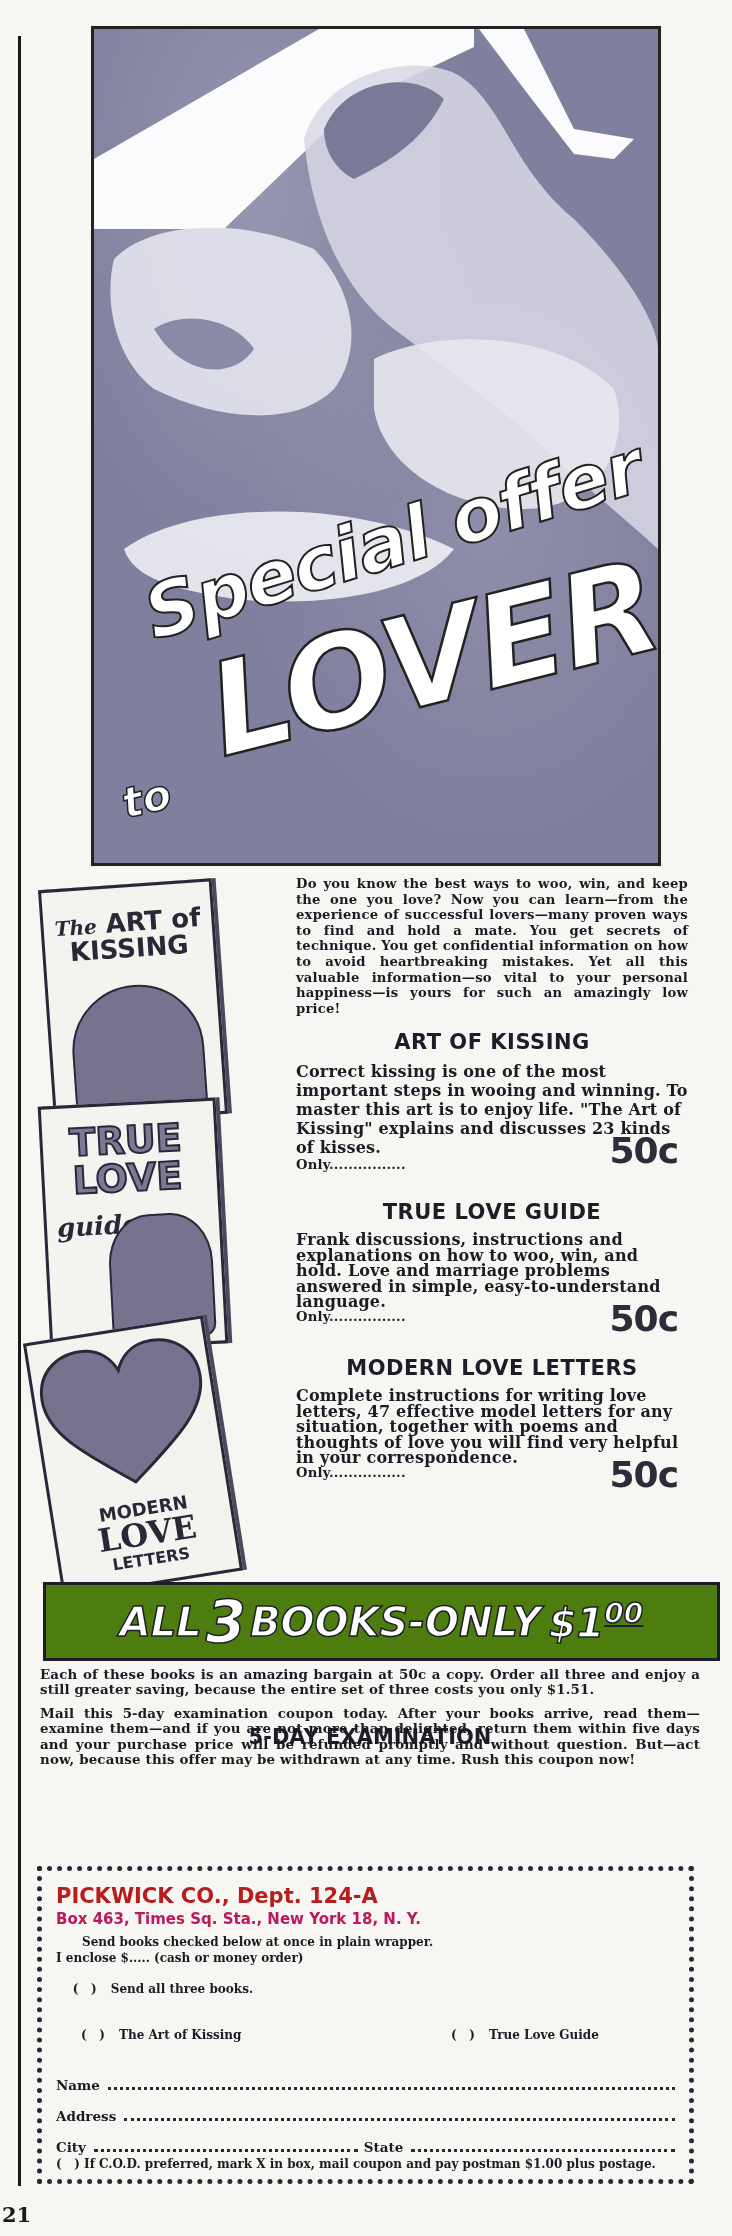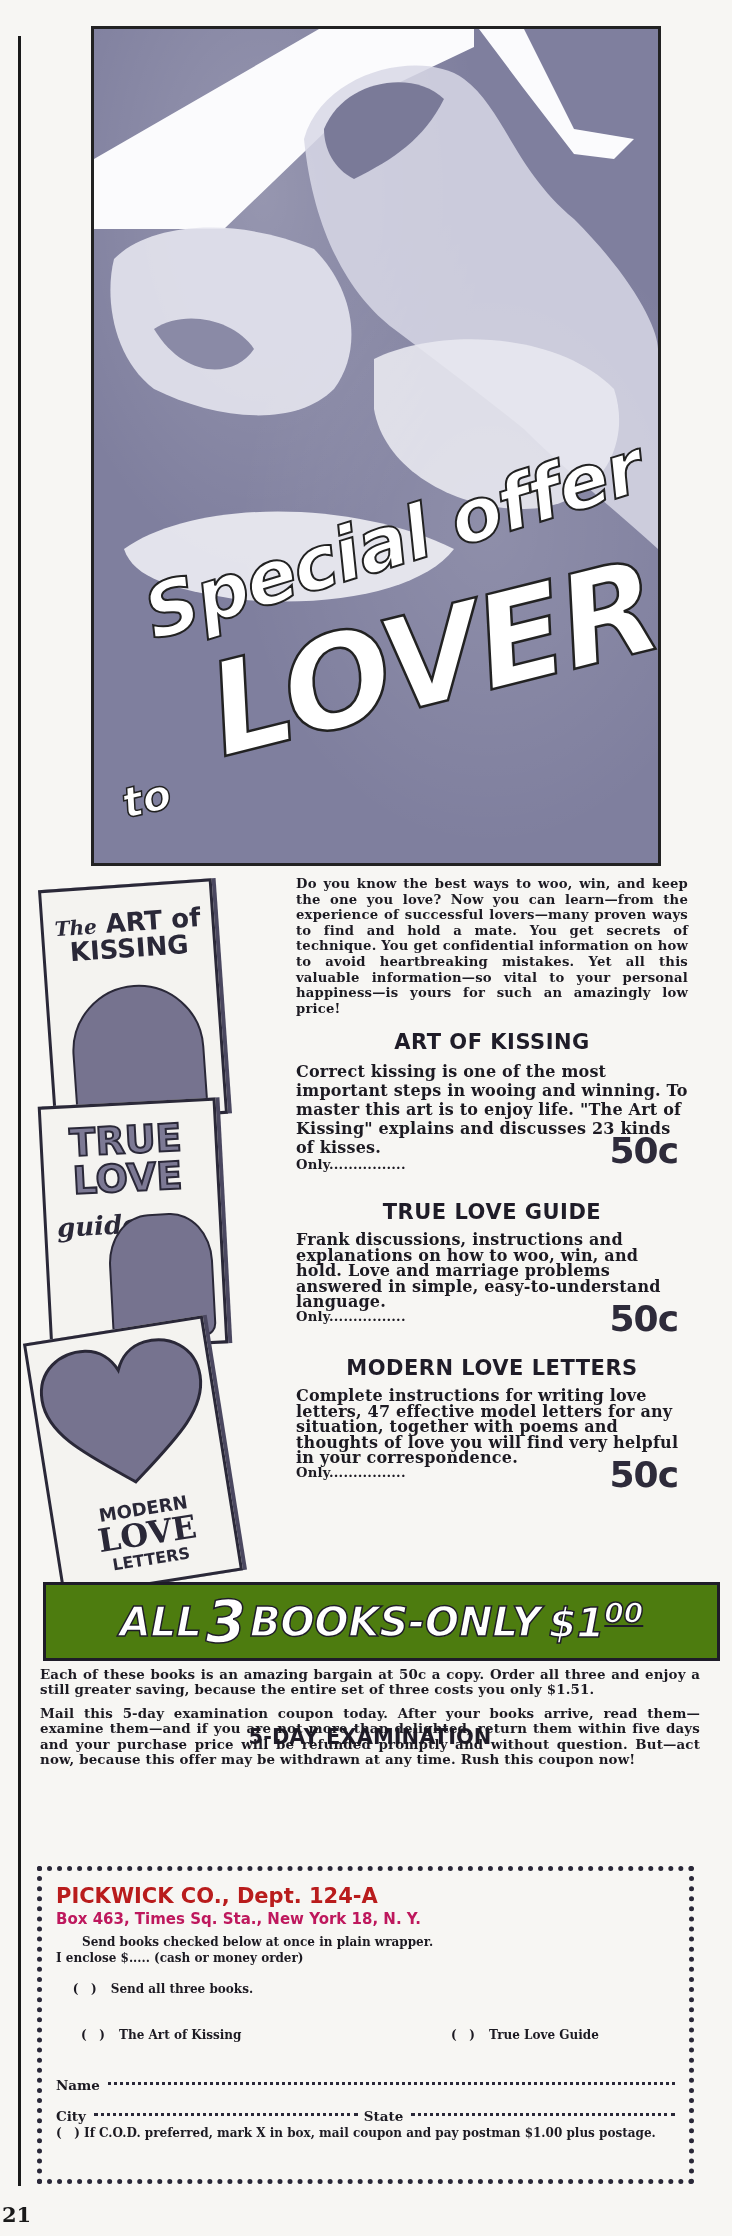--- a/index.html
+++ b/index.html
@@ -117,21 +117,21 @@
     margin: 0; color: #b91c1c; line-height: 26px;
   }
   .coupon .addr {
     font-family: "DejaVu Sans", sans-serif; font-weight: bold; font-size: 15px;
     margin: 0; line-height: 20px; color: #be185d;
   }
   .coupon .line {
     font-size: 12px; line-height: 15.5px; font-weight: bold; margin: 0; white-space: pre;
   }
   .coupon .send { padding-left: 26px; margin-top: 6px; }
-  .field { display: flex; font-size: 13.5px; font-weight: bold; margin-top: 15px; line-height: 16px; align-items: center; }
+  .field { display: flex; font-size: 13.5px; font-weight: bold; margin-top: 15px; line-height: 16px; }
   .field .lbl { white-space: nowrap; }
   .field .dots { flex: 1; border-bottom: 3px dotted #2a2838; margin: 0 0 3px 8px; }
   .checkbox { display: inline-block; width: 38px; white-space: pre; }
 
   .page-num {
     position: absolute; left: 2px; top: 2202px; font-family: "DejaVu Serif", serif;
     font-weight: bold; font-size: 21px; color: #1a1a1a;
   }
 </style>
 </head>
@@ -243,20 +243,24 @@
     <div>
       <span class="checkbox">(   )</span><span>True Love Guide</span>
     </div>
   </div>
 
   <div class="field" style="margin-top:18px;">
     <span class="lbl">Name</span>
     <span class="dots"></span>
   </div>
   <div class="field">
+    <span class="lbl">Address</span>
+    <span class="dots"></span>
+  </div>
+  <div class="field">
     <span class="lbl">City</span>
     <span class="dots"></span>
     <span class="lbl" style="margin-left:6px;">State</span>
     <span class="dots"></span>
   </div>
   <p class="line" style="white-space:normal; margin-top:2px;">
     <span style="white-space:pre;">(   )</span>
     <span>If C.O.D. preferred, mark X in box, mail coupon and pay postman $1.00 plus postage.</span>
   </p>
 </div>

